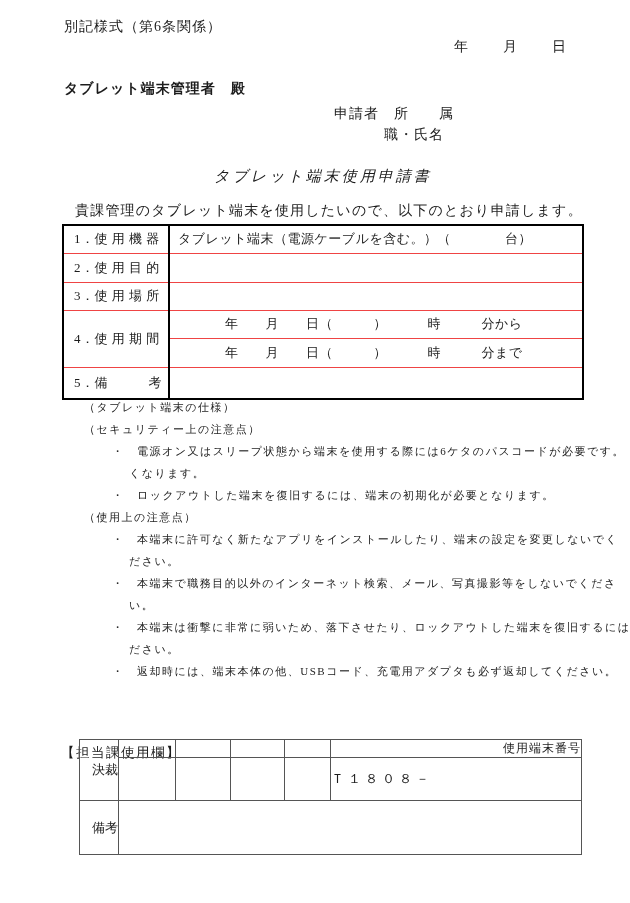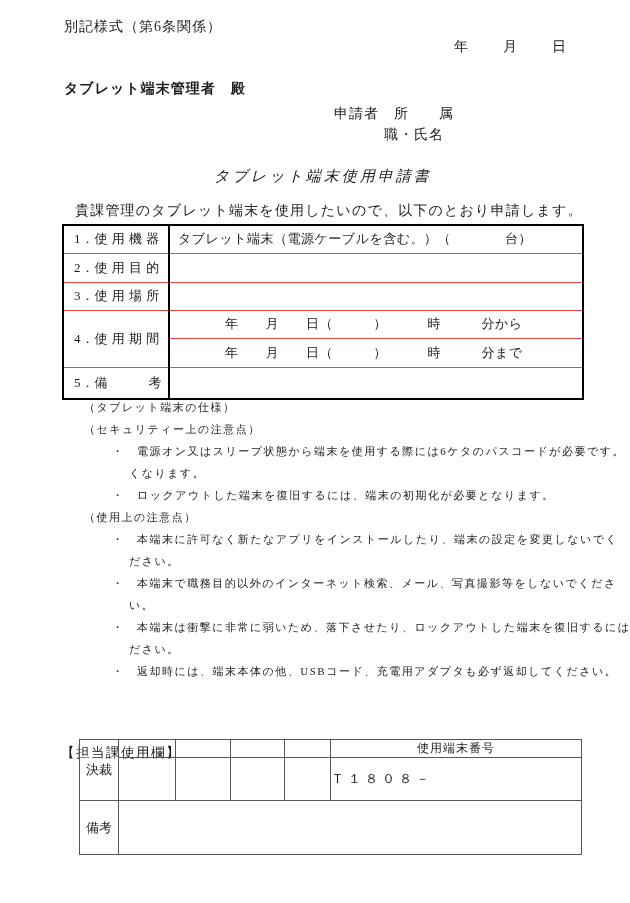--- a/index.html
+++ b/index.html
@@ -38,21 +38,21 @@
   .note-b { padding-left:86px; }
   .note-c { padding-left:103px; }
 
   
   .admin-title { left:61px; top:720px; font-size:13.5px; letter-spacing:1.5px;margin-top:24px; }
   table.admin { position:absolute; left:79px; top:739px; width:502px;
                 border-collapse:collapse; table-layout:fixed;
                 border:1px solid #3a3a3a; font-size:13px; }
   table.admin td { border:1px solid #555; padding:0; vertical-align:middle;
                    overflow:hidden; white-space:nowrap; }
-  td.ctr { text-align:center;margin-left:43px; }
+  td.ctr { text-align:right;margin-left:43px; }
   td.devhdr { font-size:12px; letter-spacing:1px; }
   td.devval { padding-left:14px; letter-spacing:4px; }
 </style>
 </head>
 <body>
 
 <div class="page">
 
   <div class="abs form-number">別記様式（第6条関係）</div>
 

